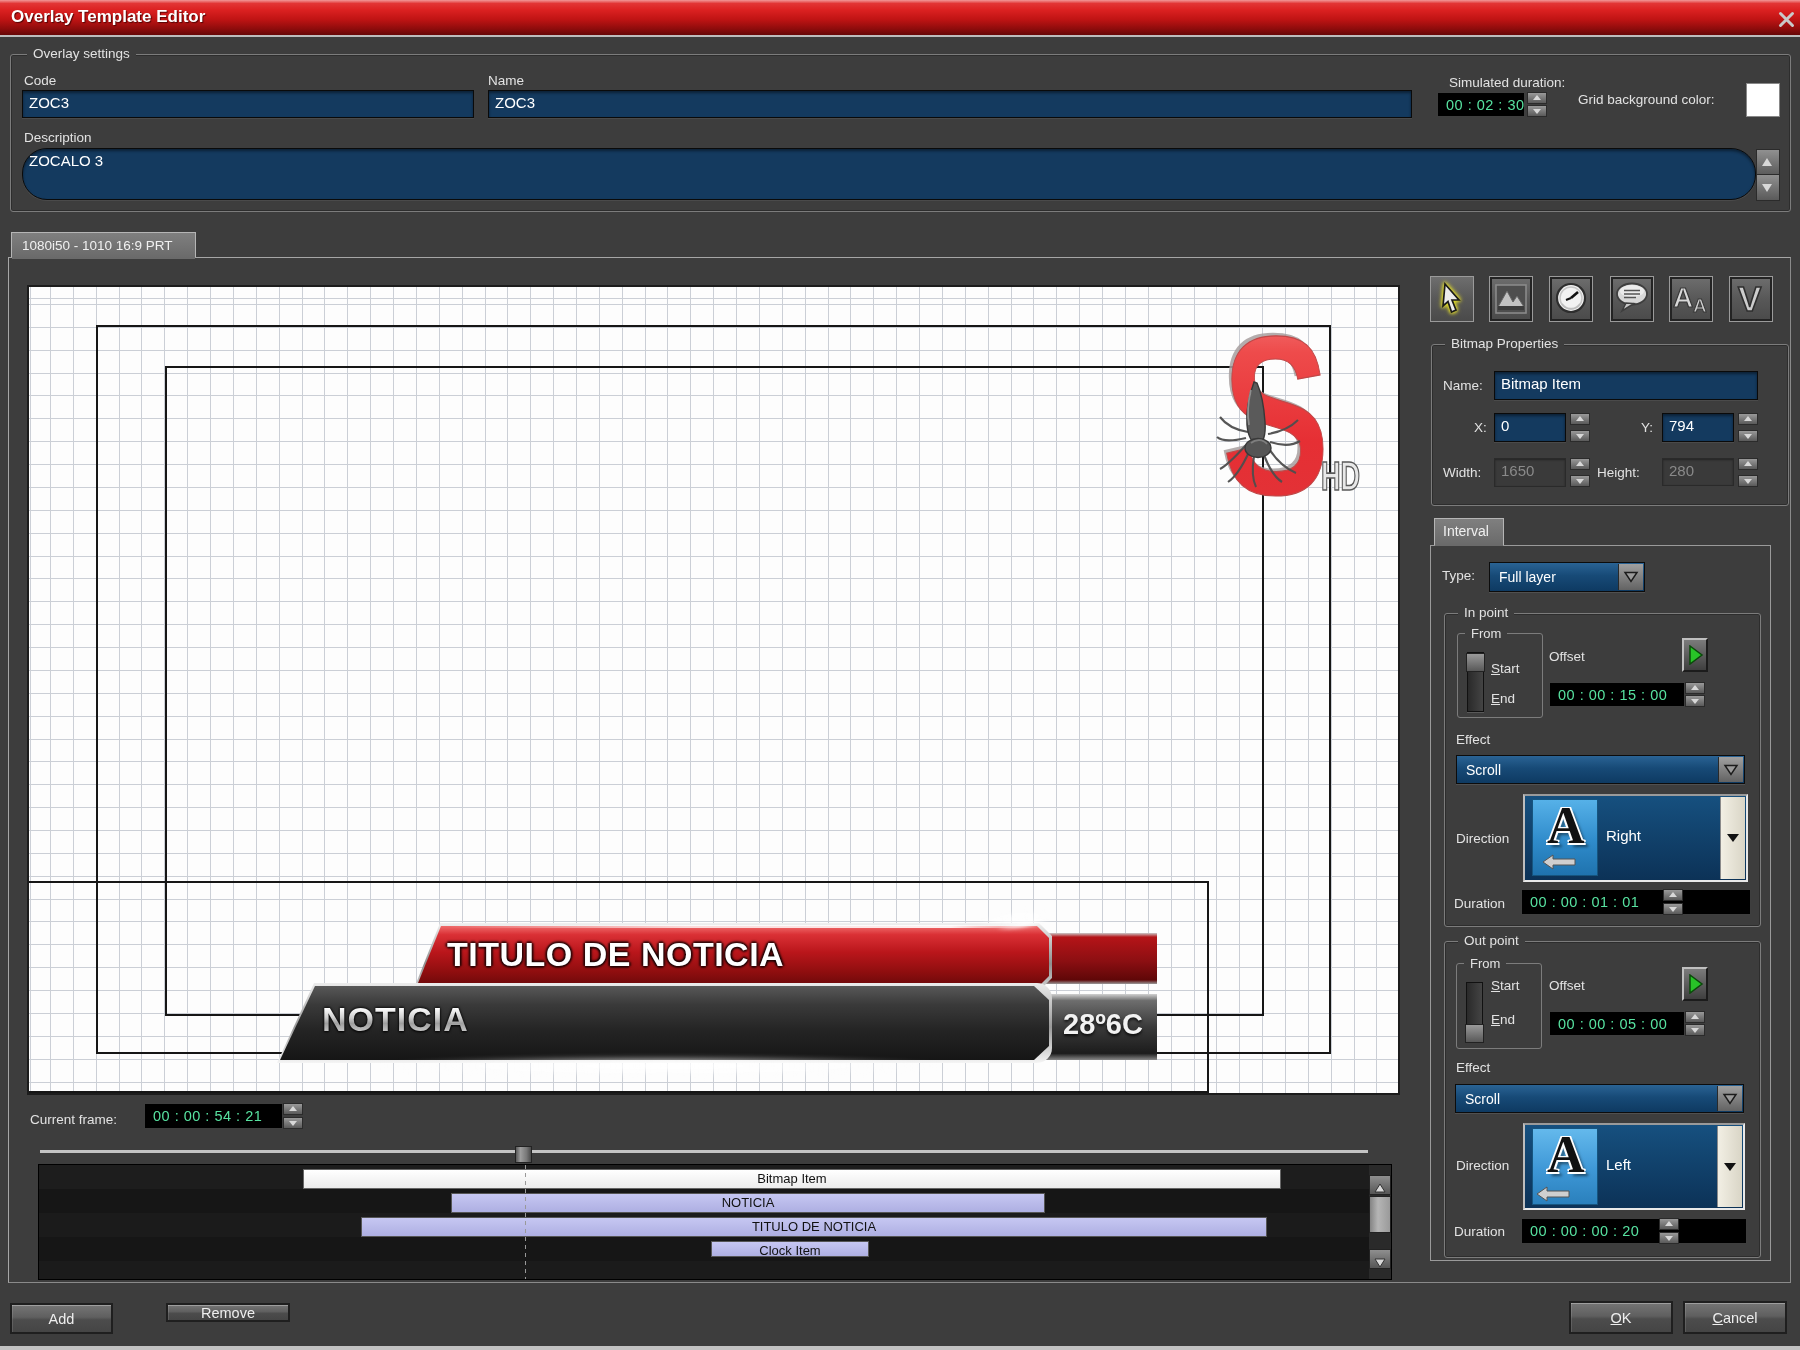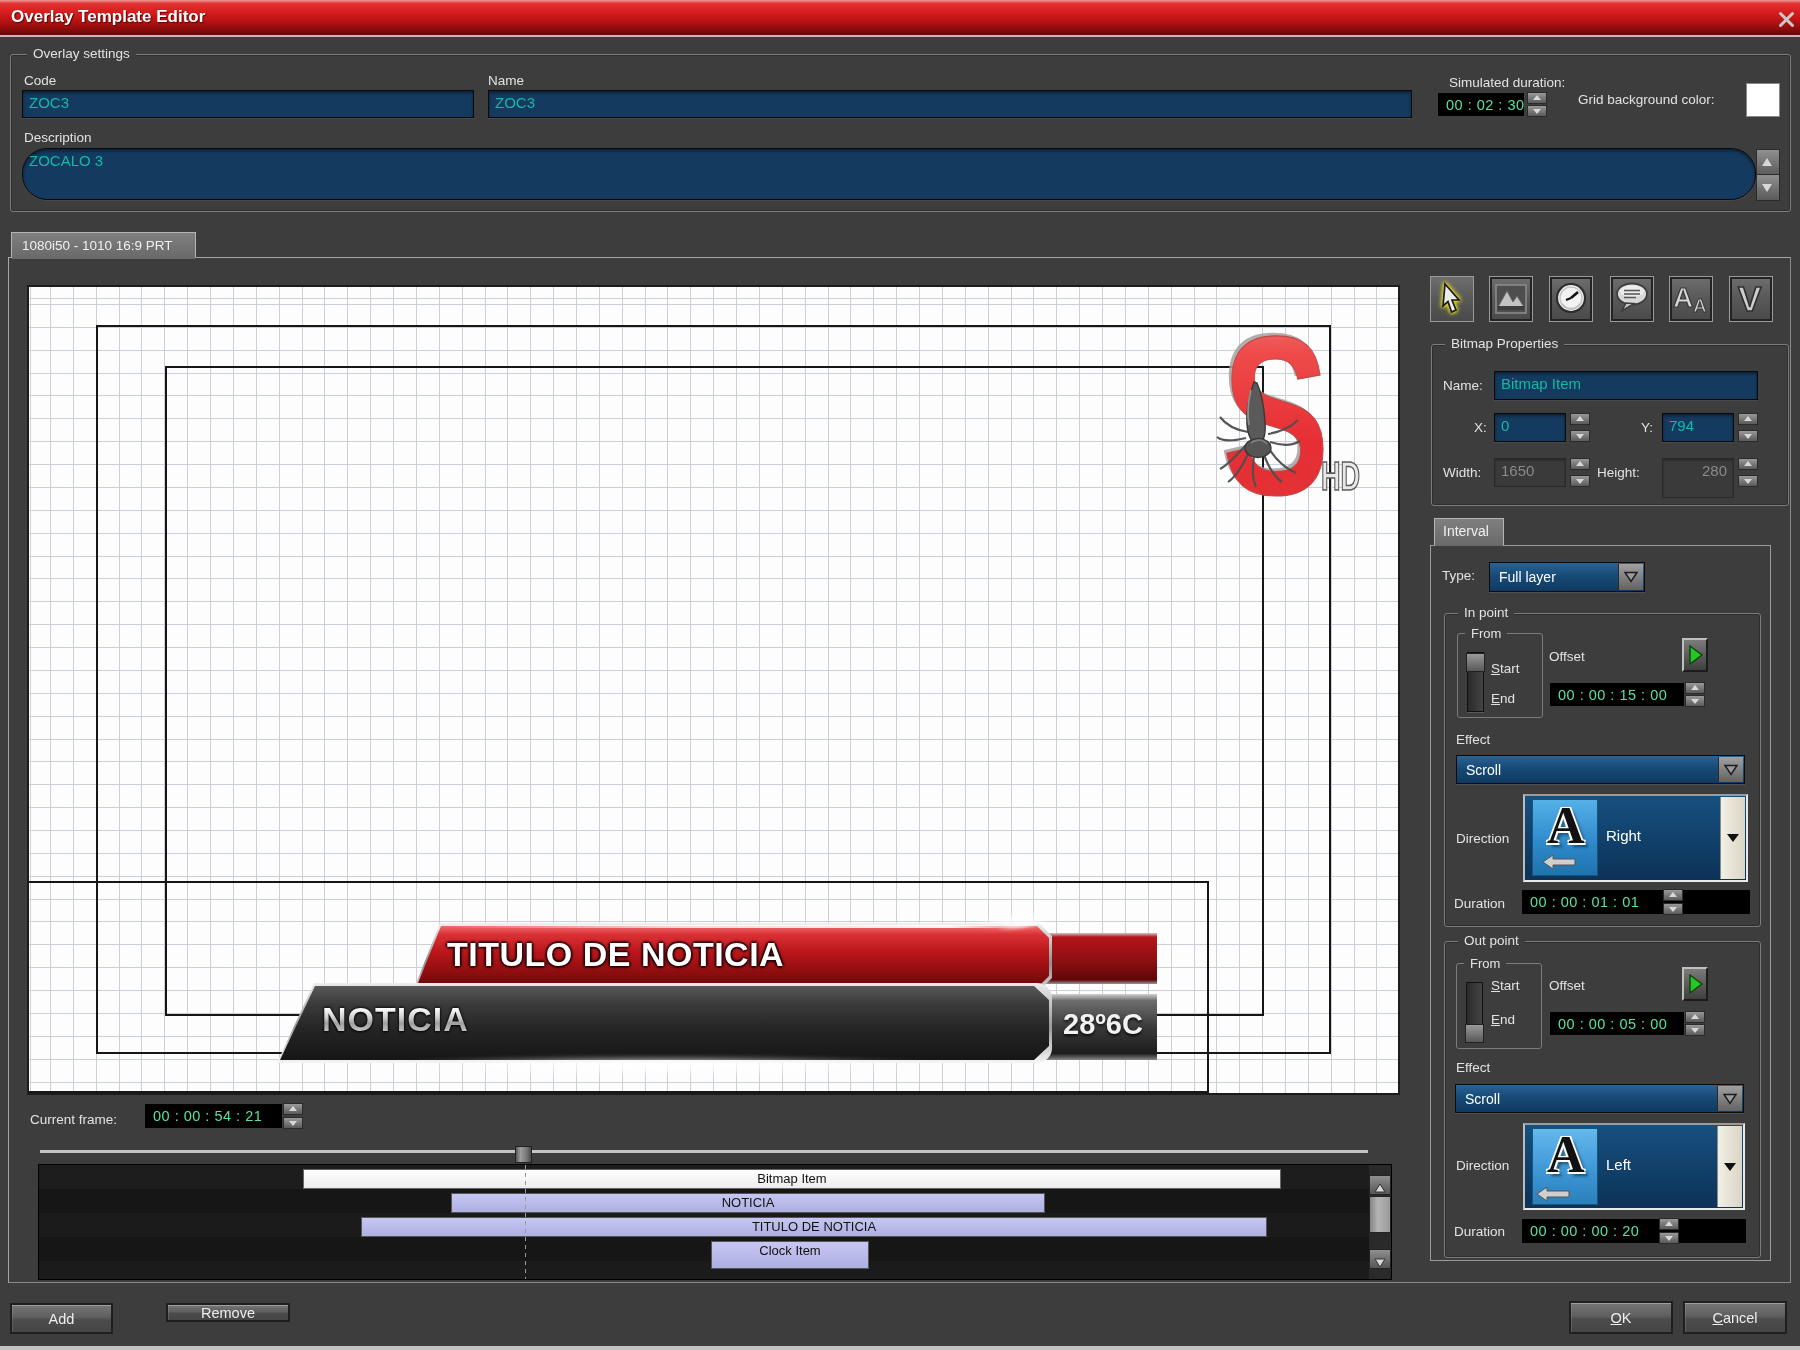--- a/index.html
+++ b/index.html
@@ -1,17 +1,17 @@
 <!DOCTYPE html>
 <html><head><meta charset="utf-8"><style>
 html,body{margin:0;padding:0;}
 body{width:1800px;height:1350px;background:#3d3d3d;font-family:"Liberation Sans",sans-serif;color:#e2e2e2;position:relative;overflow:hidden;font-size:13.5px;}
 .abs{position:absolute;}
 .lbl{position:absolute;font-size:13.5px;color:#e2e2e2;white-space:nowrap;}
-.tf{position:absolute;background:#143a5f;border:1px solid #0a0a0a;box-shadow:inset 0 2px 3px rgba(0,0,0,.45),0 1px 0 rgba(255,255,255,.07);color:#14b8a6;font-size:15px;box-sizing:border-box;padding:3px 6px;}
+.tf{position:absolute;background:#143a5f;border:1px solid #0a0a0a;box-shadow:inset 0 2px 3px rgba(0,0,0,.45),0 1px 0 rgba(255,255,255,.07);color:#ffffff;font-size:15px;box-sizing:border-box;padding:3px 6px;}
 .tfdis{position:absolute;background:#3a3a3a;border:1px solid #2a2a2a;box-shadow:inset 0 1px 2px rgba(0,0,0,.4);color:#8a8a8a;font-size:15px;box-sizing:border-box;padding:3px 6px;}
 .group{position:absolute;border:1px solid #7c7c7c;border-radius:3px;box-shadow:inset 0 0 0 1px rgba(0,0,0,.25);}
 .lg{position:absolute;top:-9px;left:13px;background:#3d3d3d;padding:0 6px;font-size:13.5px;white-space:nowrap;}
 .time{position:absolute;background:#000;border:1px solid #3e3e3e;color:#57e2a0;font-family:"Liberation Sans",sans-serif;font-size:14.5px;box-sizing:border-box;white-space:nowrap;}
 .time span{position:absolute;left:8px;top:50%;transform:translateY(-50%);letter-spacing:.5px;}
 .spin{position:absolute;width:20px;}
 .spin i{position:absolute;left:0;right:0;height:12px;background:linear-gradient(#999,#5a5a5a);border:1px solid #2b2b2b;box-sizing:border-box;}
 .spin i.u{top:0;}
 .spin i.d{bottom:0;}
 .spin i:after{content:"";position:absolute;left:50%;top:50%;border:4px solid transparent;}
@@ -139,21 +139,21 @@
 <div class="abs" style="left:40px;top:1150px;width:1328px;height:3px;background:#c4c4c4;"></div>
 <div class="abs" style="left:515px;top:1146px;width:15px;height:15px;background:linear-gradient(90deg,#595959,#9d9d9d 30%,#787878 70%,#4a4a4a);border:1px solid #222;"></div>
 
 <div class="abs" id="tl" style="left:38px;top:1164px;width:1354px;height:116px;background:#161616;border:1px solid #000;box-sizing:border-box;overflow:hidden;">
   <div class="abs" style="left:0;top:0;width:1330px;height:24px;background:#1d1d1d;"></div>
   <div class="abs" style="left:0;top:48px;width:1330px;height:24px;background:#1b1b1b;"></div>
   <div class="abs" style="left:0;top:96px;width:1330px;height:20px;background:#1b1b1b;"></div>
   <div class="abs" style="left:264px;top:4px;width:978px;height:20px;background:linear-gradient(180deg,#ffffff,#ececec);border:1px solid #666;box-sizing:border-box;text-align:center;font-size:13px;color:#111;line-height:18px;">Bitmap Item</div>
   <div class="abs" style="left:412px;top:28px;width:594px;height:20px;background:linear-gradient(180deg,#c6c7f2,#aeafe2);border:1px solid #555;box-sizing:border-box;text-align:center;font-size:13px;color:#111;line-height:18px;">NOTICIA</div>
   <div class="abs" style="left:322px;top:52px;width:906px;height:20px;background:linear-gradient(180deg,#c6c7f2,#aeafe2);border:1px solid #555;box-sizing:border-box;text-align:center;font-size:13px;color:#111;line-height:18px;">TITULO DE NOTICIA</div>
-  <div class="abs" style="left:672px;top:76px;width:158px;height:28px;background:linear-gradient(180deg,#c6c7f2,#aeafe2);border:1px solid #555;box-sizing:border-box;text-align:center;font-size:13px;color:#111;line-height:18px;">Clock Item</div>
+  <div class="abs" style="left:672px;top:76px;width:158px;height:16px;background:linear-gradient(180deg,#c6c7f2,#aeafe2);border:1px solid #555;box-sizing:border-box;text-align:center;font-size:13px;color:#111;line-height:18px;">Clock Item</div>
   <div class="abs" style="left:486px;top:0;width:1px;height:116px;background:repeating-linear-gradient(180deg,#999 0 4px,transparent 4px 8px);"></div>
 
   <div class="abs" style="left:1330px;top:0;width:23px;height:116px;background:#2a2a2a;"></div>
   <div class="abs" style="left:1330px;top:10px;width:22px;height:20px;background:linear-gradient(#8f8f8f,#565656);border:1px solid #222;box-sizing:border-box;">
       <svg style="position:absolute;left:4px;top:7px;" width="12" height="10">
         <path d="M6 1 L11 9 L1 9 Z" fill="#d8d8d8" stroke="#333"></path>
       </svg>
     </div>
   <div class="abs" style="left:1330px;top:31px;width:22px;height:37px;background:linear-gradient(90deg,#848484,#b5b5b5 40%,#9a9a9a);border:1px solid #222;box-sizing:border-box;"></div>
   <div class="abs" style="left:1330px;top:84px;width:22px;height:20px;background:linear-gradient(#8f8f8f,#565656);border:1px solid #222;box-sizing:border-box;">
@@ -231,21 +231,21 @@
     <i class="u"></i>
     <i class="d"></i>
   </div>
 <div class="lbl" style="left:1443px;top:465px;">Width:</div>
 <div class="tfdis" style="left:1494px;top:458px;width:72px;height:29px;">1650</div>
 <div class="spin" style="left:1570px;top:458px;height:29px;">
     <i class="u"></i>
     <i class="d"></i>
   </div>
 <div class="lbl" style="left:1597px;top:465px;">Height:</div>
-<div class="tfdis" style="left:1662px;top:458px;width:72px;height:40px;text-align:right;">280</div>
+<div class="tfdis" style="left:1662px;top:458px;width:72px;height:28px;">280</div>
 <div class="spin" style="left:1738px;top:458px;height:29px;">
     <i class="u"></i>
     <i class="d"></i>
   </div>
 
 <div class="abs" style="left:1434px;top:518px;width:70px;height:27px;background:linear-gradient(180deg,#7f7f7f,#6a6a6a);border:1px solid #b5b5b5;border-bottom:none;box-sizing:border-box;"></div>
 <div class="abs" style="left:1443px;top:523px;font-size:14px;color:#f0f0f0;">Interval</div>
 <div class="abs" style="left:1430px;top:545px;width:341px;height:716px;border:1px solid #9a9a9a;box-sizing:border-box;"></div>
 
 <div class="abs" style="left:1435px;top:544px;width:68px;height:2px;background:#6a6a6a;"></div>

